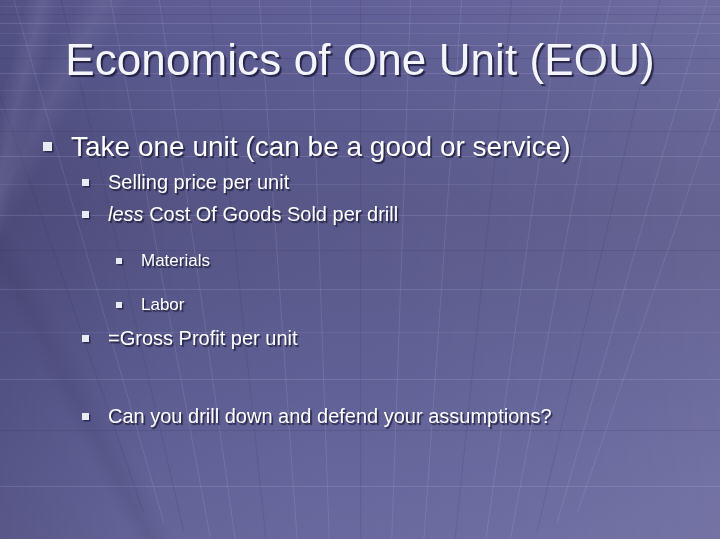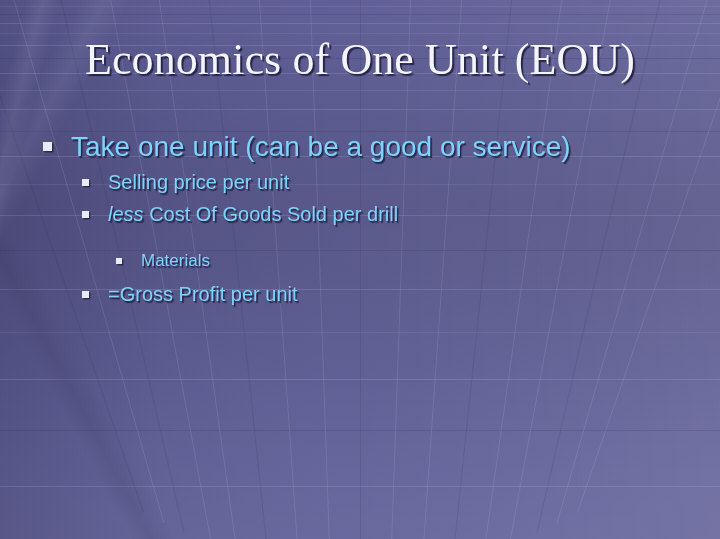--- a/index.html
+++ b/index.html
@@ -117,34 +117,33 @@
     right: 0;
     top: 36px;
     text-align: center;
     font-size: 44px;
     line-height: 48px;
     font-weight: 400;
     color: #f4f5fb;
     letter-spacing: 0.1px;
     text-shadow: 2px 2px 1px rgba(24,22,52,0.80);
     white-space: nowrap;
-    font-family: Liberation Serif, serif;
   }
 
   .body-list {
     position: absolute;
     left: 40px;
     top: 130px;
     right: 24px;
   }
 
   .li {
     position: relative;
     display: block;
-    color: #7dd3fc;
+    color: #ffffff;
     text-shadow: 1.6px 1.6px 1px rgba(26,24,54,0.78);
   }
   .li .bullet {
     position: absolute;
     display: block;
     background: #e8eaf4;
     box-shadow: 1.5px 1.5px 0 rgba(26,24,54,0.66);
   }
   .li .txt { display: block; }
   .li .em { font-style: italic; text-align: center; }
@@ -263,26 +262,34 @@
       <div class="li lvl2">
         <span class="bullet"></span>
         <span class="txt"><em class="em">less</em><span> Cost Of Goods Sold per drill</span></span>
       </div>
 
       <div class="li lvl3">
         <span class="bullet"></span>
         <span class="txt">Materials</span>
       </div>
 
+      <div class="li lvl3">
+        <span class="bullet"></span>
+        <span class="txt">Labor</span>
+      </div>
 
       <div class="gap-sm"></div>
 
       <div class="li lvl2">
         <span class="bullet"></span>
         <span class="txt">=Gross Profit per unit</span>
       </div>
 
       <div class="gap-lg"></div>
 
+      <div class="li lvl2">
+        <span class="bullet"></span>
+        <span class="txt wrap">Can you drill down and defend your assumptions?</span>
+      </div>
 
     </div>
   </div>
 </div>
 
 </body></html>

